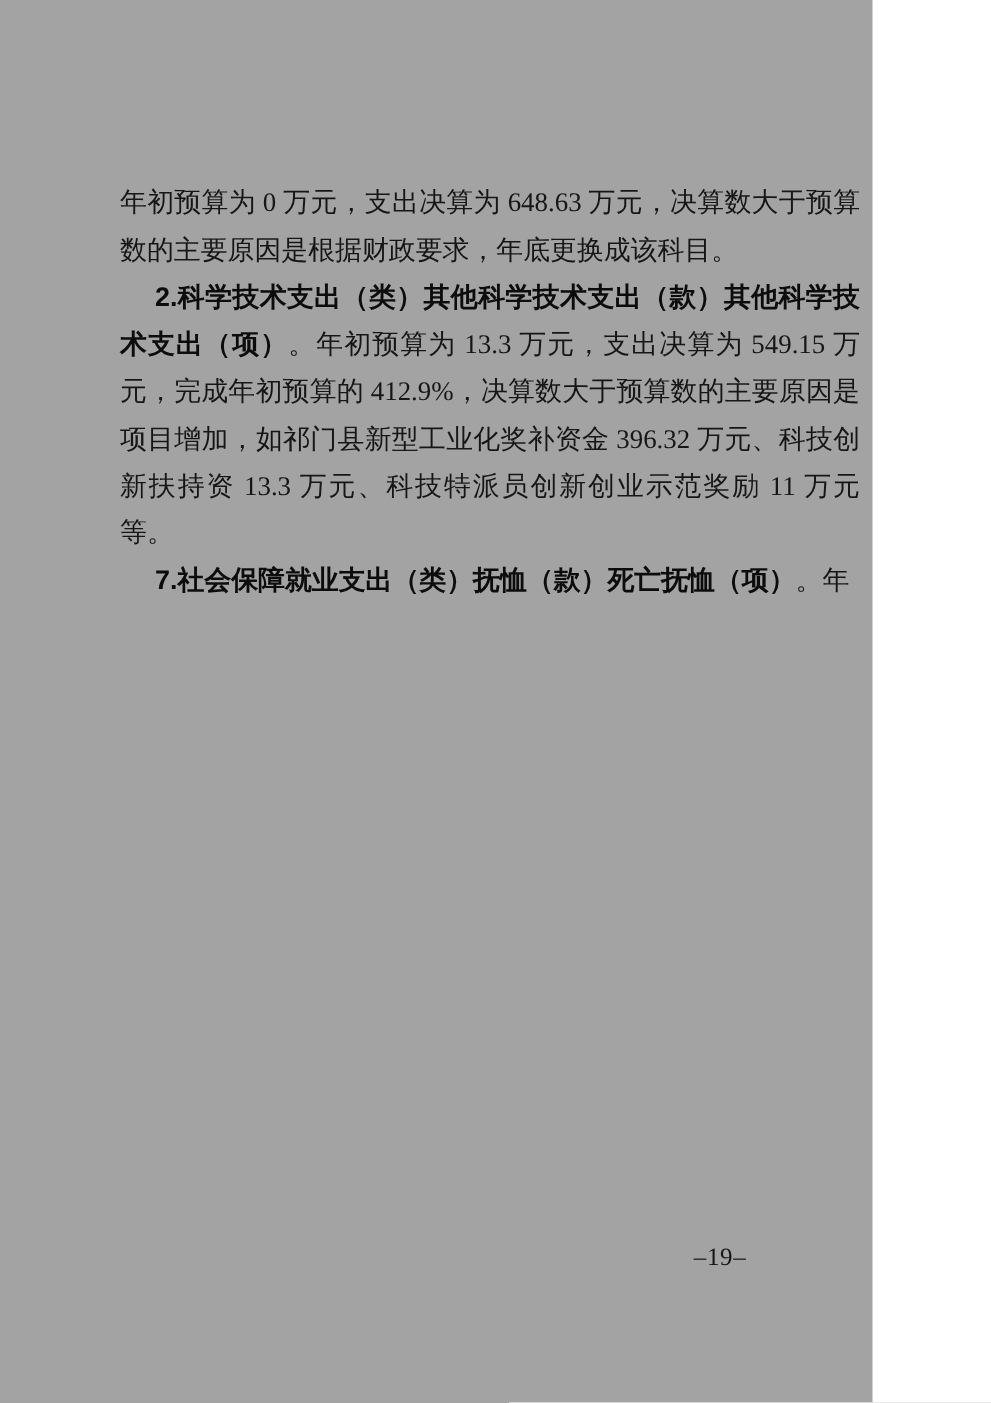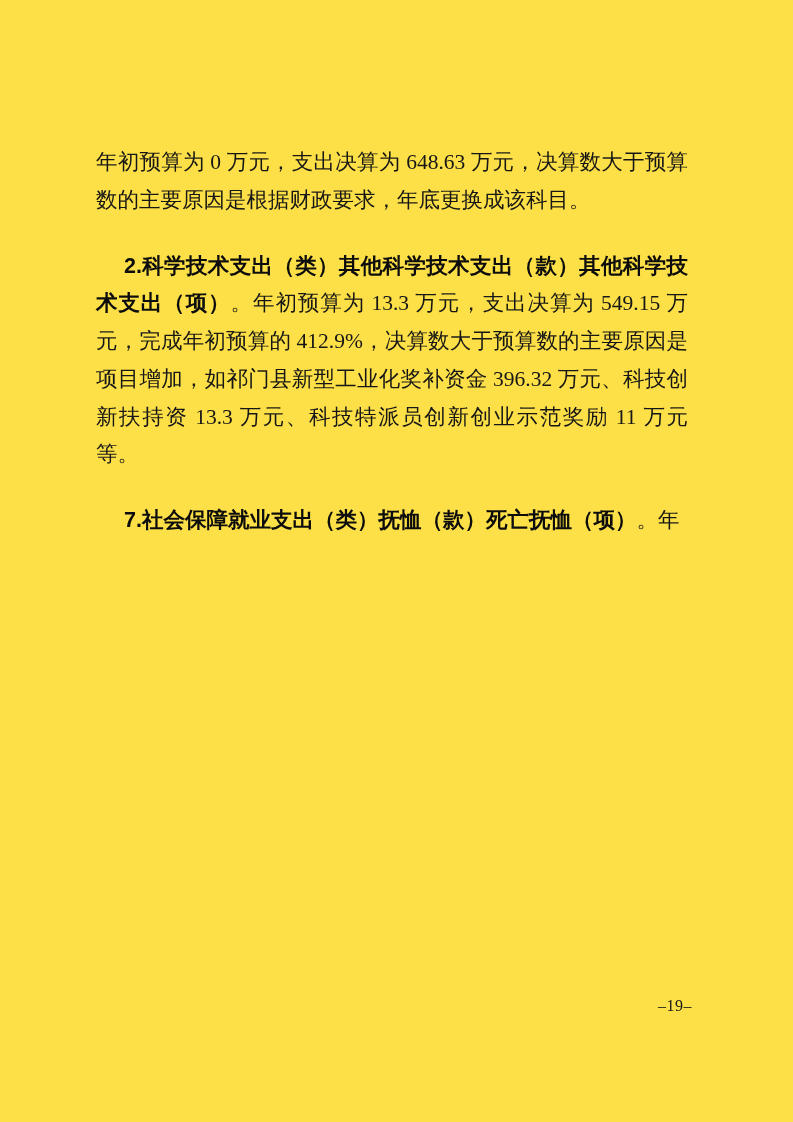--- a/index.html
+++ b/index.html
@@ -2,23 +2,23 @@
 <html><head>
 <meta charset="utf-8">
 <style>
   html, body {
     margin: 0;
     padding: 0;
     background: #ffffff;
   }
   .page {
     position: relative;
-    width: 793px;
+    width: 698px;
     height: 1122px;
-    background: #fde047;
+    background: #a3a3a3;
     overflow: hidden;
     font-family: "Liberation Serif", "DejaVu Serif", serif;
     color: #161616;
   }
   .content {
     position: absolute;
     left: 96px;
     top: 144px;
     width: 592px;
   }
@@ -26,32 +26,31 @@
     margin: 0;
     font-size: 21.5px;
     line-height: 37.75px;
     text-align: justify;
     text-justify: inter-ideograph;
     word-break: break-all;
     color: #161616;
   }
   .para.indent {
     text-indent: 28px;
-    margin-top: 28px;
   }
   .hd {
     font-weight: 700;
     font-family: "Liberation Sans", "DejaVu Sans", sans-serif;
     color: #0c0c0c;
   }
   .page-number {
     position: absolute;
     top: 994px;
     right: 101px;
-    font-size: 16px;
+    font-size: 20px;
     line-height: 24px;
     letter-spacing: 0.5px;
     color: #161616;
     font-family: "Liberation Serif", "DejaVu Serif", serif;
   }
 </style>
 </head>
 <body>
 
 <div class="page">

